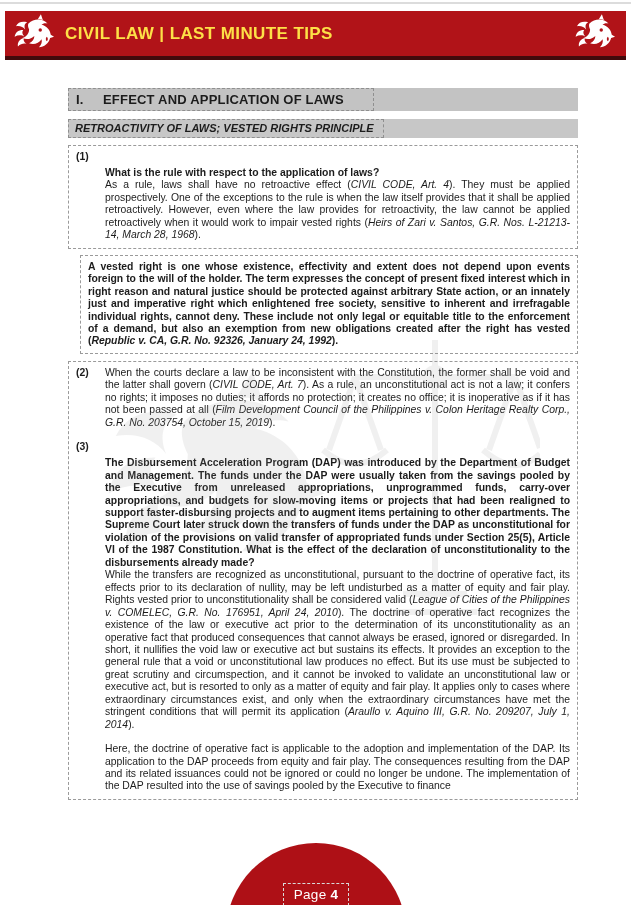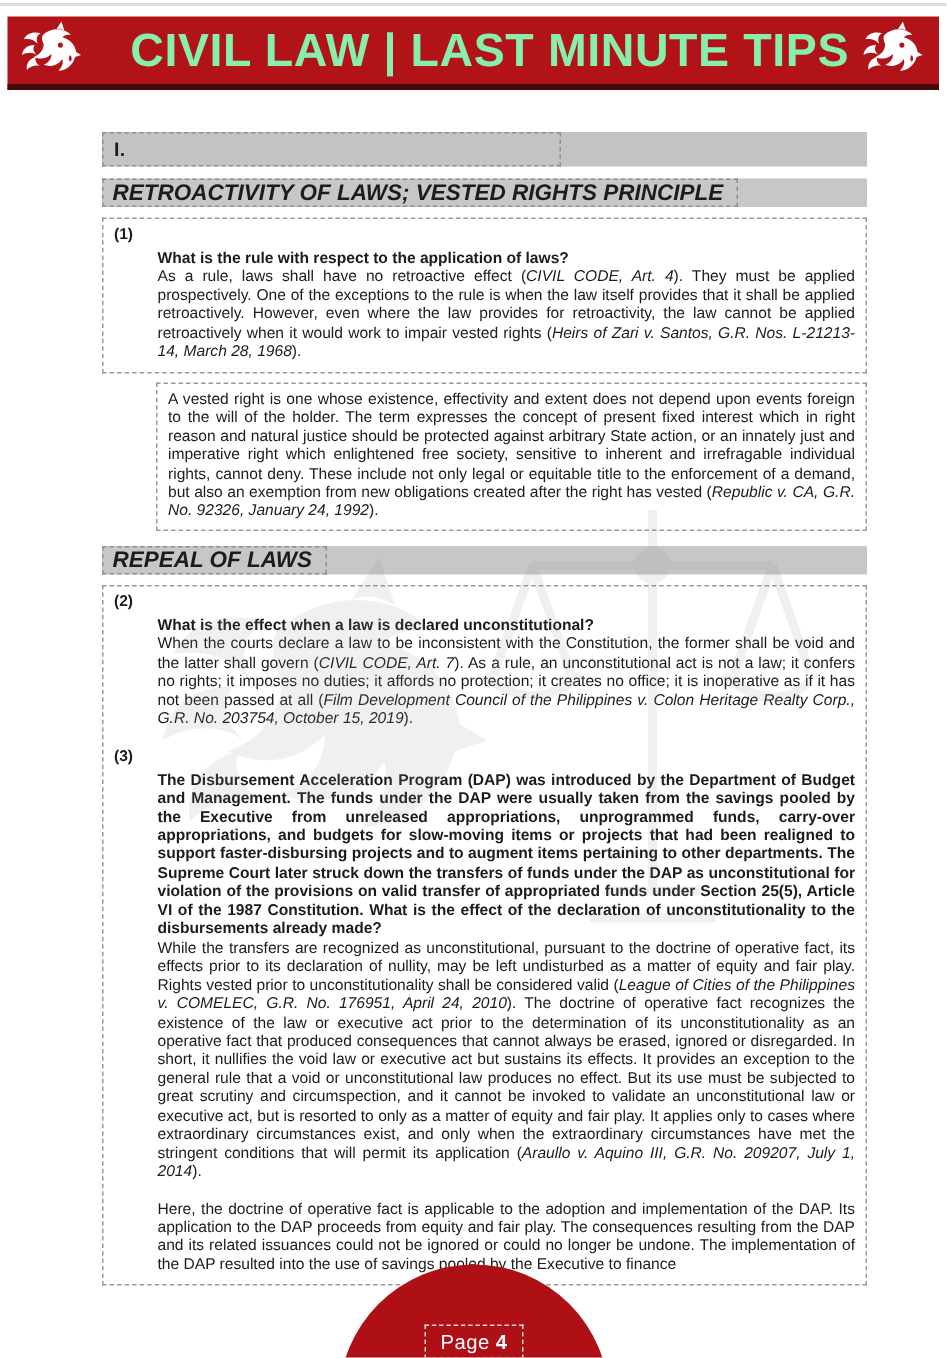--- a/index.html
+++ b/index.html
@@ -13,22 +13,22 @@
   .topline { position:absolute; top:2px; left:0; right:0; height:2px; background:#dcdcdc; }
 
   
   .header-band {
     position:absolute; top:11px; left:5px; right:5px; height:45px;
     background:#b11318; border-bottom:4px solid #430a0c;
     display:flex; align-items:center;
   }
   .logo { width:46px; height:42px; margin:0 7px; flex:0 0 auto; }
   .header-title {
-    flex:1; text-align:right; color:#86efac; font-weight:bold;
-    font-size:31px; letter-spacing:0.4px; white-space:nowrap;
+    flex:1; text-align:left; color:#fde047; font-weight:bold;
+    font-size:17px; letter-spacing:0.4px; white-space:nowrap;
   }
 
   
   .watermark {
     position:absolute; top:332px; left:105px; width:435px; height:305px;
     opacity:0.13; z-index:3; pointer-events:none;
   }
 
   
   .content {
@@ -40,35 +40,35 @@
     display:inline-flex; border:1px dashed #8f8f8f; box-sizing:border-box;
     width:306px; padding:3px 8px 3px 7px;
     font-weight:bold; font-size:13px; line-height:15px; letter-spacing:0.2px;
   }
   .sec-num { width:27px; flex:0 0 auto; }
 
   .subsection-bar { background:#c7c7c7; margin-top:8px; }
   .sub-frame {
     display:inline-block; border:1px dashed #8f8f8f; box-sizing:border-box;
     padding:2px 9px 2px 6px; font-weight:bold; font-style:italic;
-    font-size:15px; line-height:13px;
+    font-size:11px; line-height:13px;
   }
 
   .qa-box { border:1px dashed #9a9a9a; margin-top:7px; padding:5px 7px 6px 3px; }
   .qa-row { display:flex; }
   .qa-row + .qa-row { margin-top:12px; }
   .qa-num { flex:0 0 29px; padding-left:4px; font-weight:bold; }
   .qa-body { flex:1; text-align:justify; }
   .qa-question { font-weight:bold;margin-top:16px; }
   .para { margin:0; }
   .para + .para { margin-top:12px; }
 
   .note-box {
-    border:1px dashed #9a9a9a; margin-left:36px; margin-top:6px;
-    padding:5px 7px; text-align:justify;
+    border:1px dashed #9a9a9a; margin-left:12px; margin-top:6px;
+    padding:5px 7px; text-align:justify;font-weight:bold;
   }
   .repeal-gap { margin-top:10px; }
 
   
   .footer-circle {
     position:absolute; top:843px; left:226px; width:180px; height:180px;
     border-radius:50%; background:#ae1016; z-index:6;
     display:flex; justify-content:center;
   }
   .page-badge {
@@ -133,20 +133,21 @@
       <path d="M298 262 L362 262 M288 280 L372 280"></path>
     </g>
   </svg>
 </div>
 
 <div class="content">
 
   <div class="section-bar">
     <div class="section-frame">
       <span class="sec-num">I.</span>
+      <span>EFFECT AND APPLICATION OF LAWS</span>
     </div>
   </div>
 
   <div class="subsection-bar">
     <div class="sub-frame">RETROACTIVITY OF LAWS; VESTED RIGHTS PRINCIPLE</div>
   </div>
 
   <div class="qa-box">
     <div class="qa-row">
       <div class="qa-num">(1)</div>
@@ -154,29 +155,25 @@
         <div class="qa-question">What is the rule with respect to the application of laws?</div>
         <div class="para"><span>As a rule, laws shall have no retroactive effect (</span><span style="font-style: italic;">CIVIL CODE, Art. 4</span><span>). They must be applied prospectively. One of the exceptions to the rule is when the law itself provides that it shall be applied retroactively. However, even where the law provides for retroactivity, the law cannot be applied retroactively when it would work to impair vested rights (</span><span style="font-style: italic;">Heirs of Zari v. Santos, G.R. Nos. L-21213-14, March 28, 1968</span><span>).</span></div>
       </div>
     </div>
   </div>
 
   <div class="note-box">
     <p class="para"><span>A vested right is one whose existence, effectivity and extent does not depend upon events foreign to the will of the holder. The term expresses the concept of present fixed interest which in right reason and natural justice should be protected against arbitrary State action, or an innately just and imperative right which enlightened free society, sensitive to inherent and irrefragable individual rights, cannot deny. These include not only legal or equitable title to the enforcement of a demand, but also an exemption from new obligations created after the right has vested (</span><span style="font-style: italic;">Republic v. CA, G.R. No. 92326, January 24, 1992</span><span>).</span></p>
   </div>
 
-  <div class="subsection-bar repeal-gap">
-    <div class="sub-frame">REPEAL OF LAWS</div>
-  </div>
 
   <div class="qa-box">
     <div class="qa-row">
       <div class="qa-num">(2)</div>
       <div class="qa-body">
-        <div class="qa-question">What is the effect when a law is declared unconstitutional?</div>
         <div class="para"><span>When the courts declare a law to be inconsistent with the Constitution, the former shall be void and the latter shall govern (</span><span style="font-style: italic;">CIVIL CODE, Art. 7</span><span>). As a rule, an unconstitutional act is not a law; it confers no rights; it imposes no duties; it affords no protection; it creates no office; it is inoperative as if it has not been passed at all (</span><span style="font-style: italic;">Film Development Council of the Philippines v. Colon Heritage Realty Corp., G.R. No. 203754, October 15, 2019</span><span>).</span></div>
       </div>
     </div>
     <div class="qa-row">
       <div class="qa-num">(3)</div>
       <div class="qa-body">
         <div class="qa-question">The Disbursement Acceleration Program (DAP) was introduced by the Department of Budget and Management. The funds under the DAP were usually taken from the savings pooled by the Executive from unreleased appropriations, unprogrammed funds, carry-over appropriations, and budgets for slow-moving items or projects that had been realigned to support faster-disbursing projects and to augment items pertaining to other departments. The Supreme Court later struck down the transfers of funds under the DAP as unconstitutional for violation of the provisions on valid transfer of appropriated funds under Section 25(5), Article VI of the 1987 Constitution. What is the effect of the declaration of unconstitutionality to the disbursements already made?</div>
         <div class="para"><span>While the transfers are recognized as unconstitutional, pursuant to the doctrine of operative fact, its effects prior to its declaration of nullity, may be left undisturbed as a matter of equity and fair play. Rights vested prior to unconstitutionality shall be considered valid (</span><span style="font-style: italic;">League of Cities of the Philippines v. COMELEC, G.R. No. 176951, April 24, 2010</span><span>). The doctrine of operative fact recognizes the existence of the law or executive act prior to the determination of its unconstitutionality as an operative fact that produced consequences that cannot always be erased, ignored or disregarded. In short, it nullifies the void law or executive act but sustains its effects. It provides an exception to the general rule that a void or unconstitutional law produces no effect. But its use must be subjected to great scrutiny and circumspection, and it cannot be invoked to validate an unconstitutional law or executive act, but is resorted to only as a matter of equity and fair play. It applies only to cases where extraordinary circumstances exist, and only when the extraordinary circumstances have met the stringent conditions that will permit its application (</span><span style="font-style: italic;">Araullo v. Aquino III, G.R. No. 209207, July 1, 2014</span><span>).</span></div>
         <p class="para"><span>Here, the doctrine of operative fact is applicable to the adoption and implementation of the DAP. Its application to the DAP proceeds from equity and fair play. The consequences resulting from the DAP and its related issuances could not be ignored or could no longer be undone. The implementation of the DAP resulted into the use of savings pooled by the Executive to finance</span></p>
       </div>

